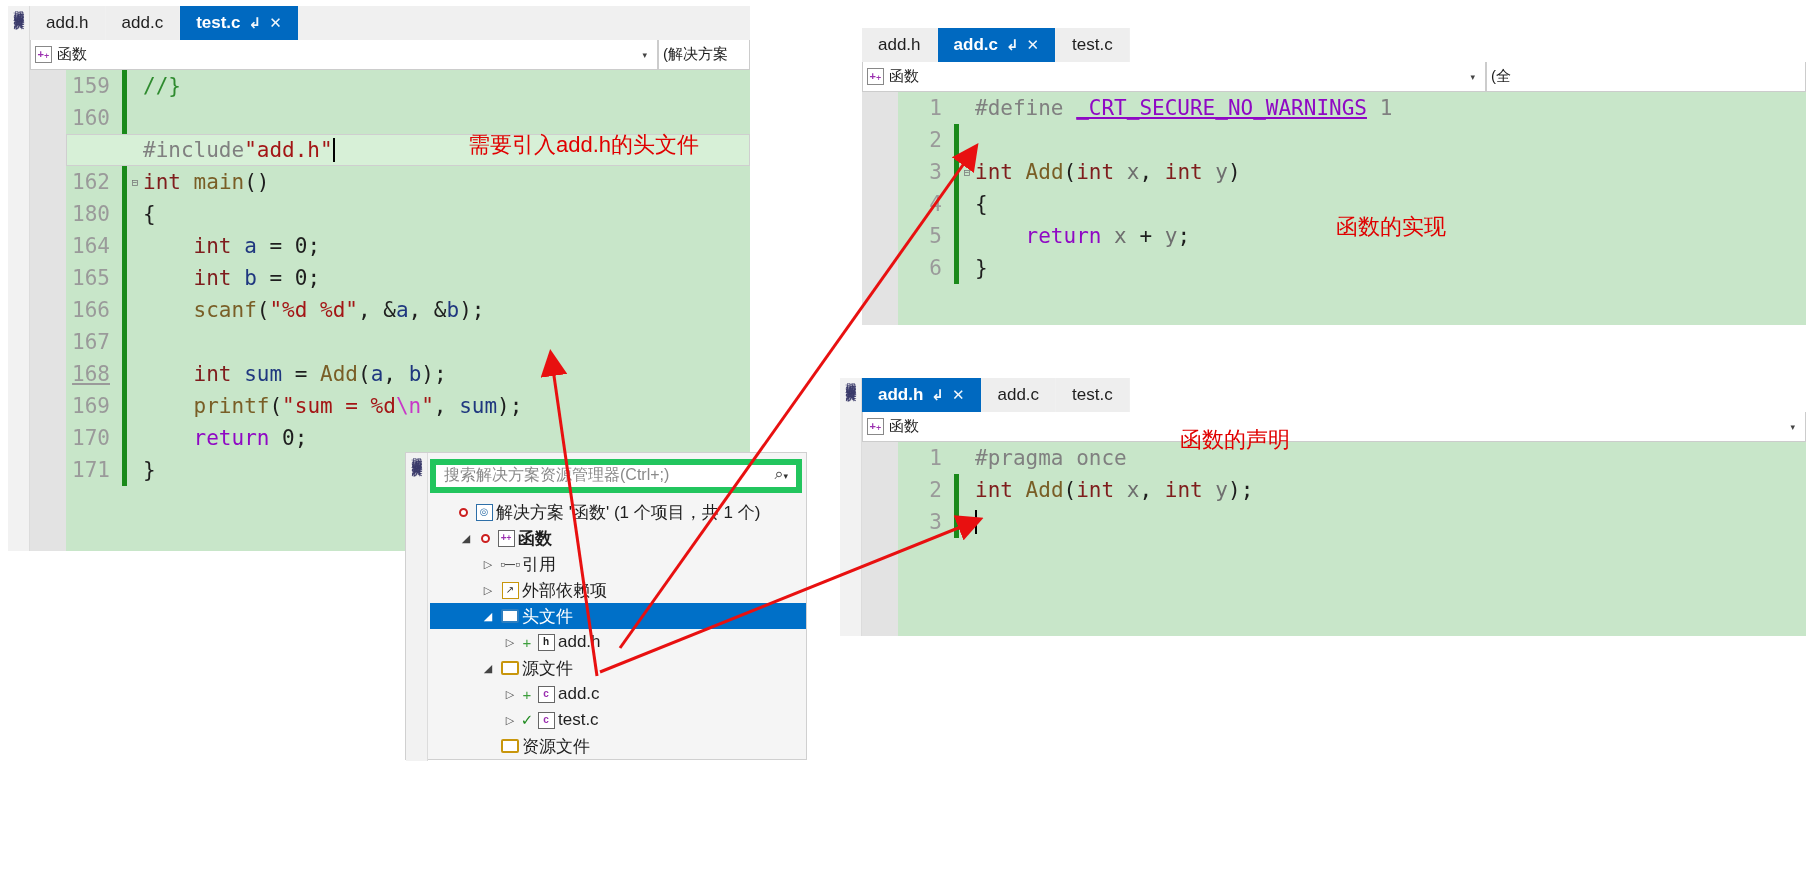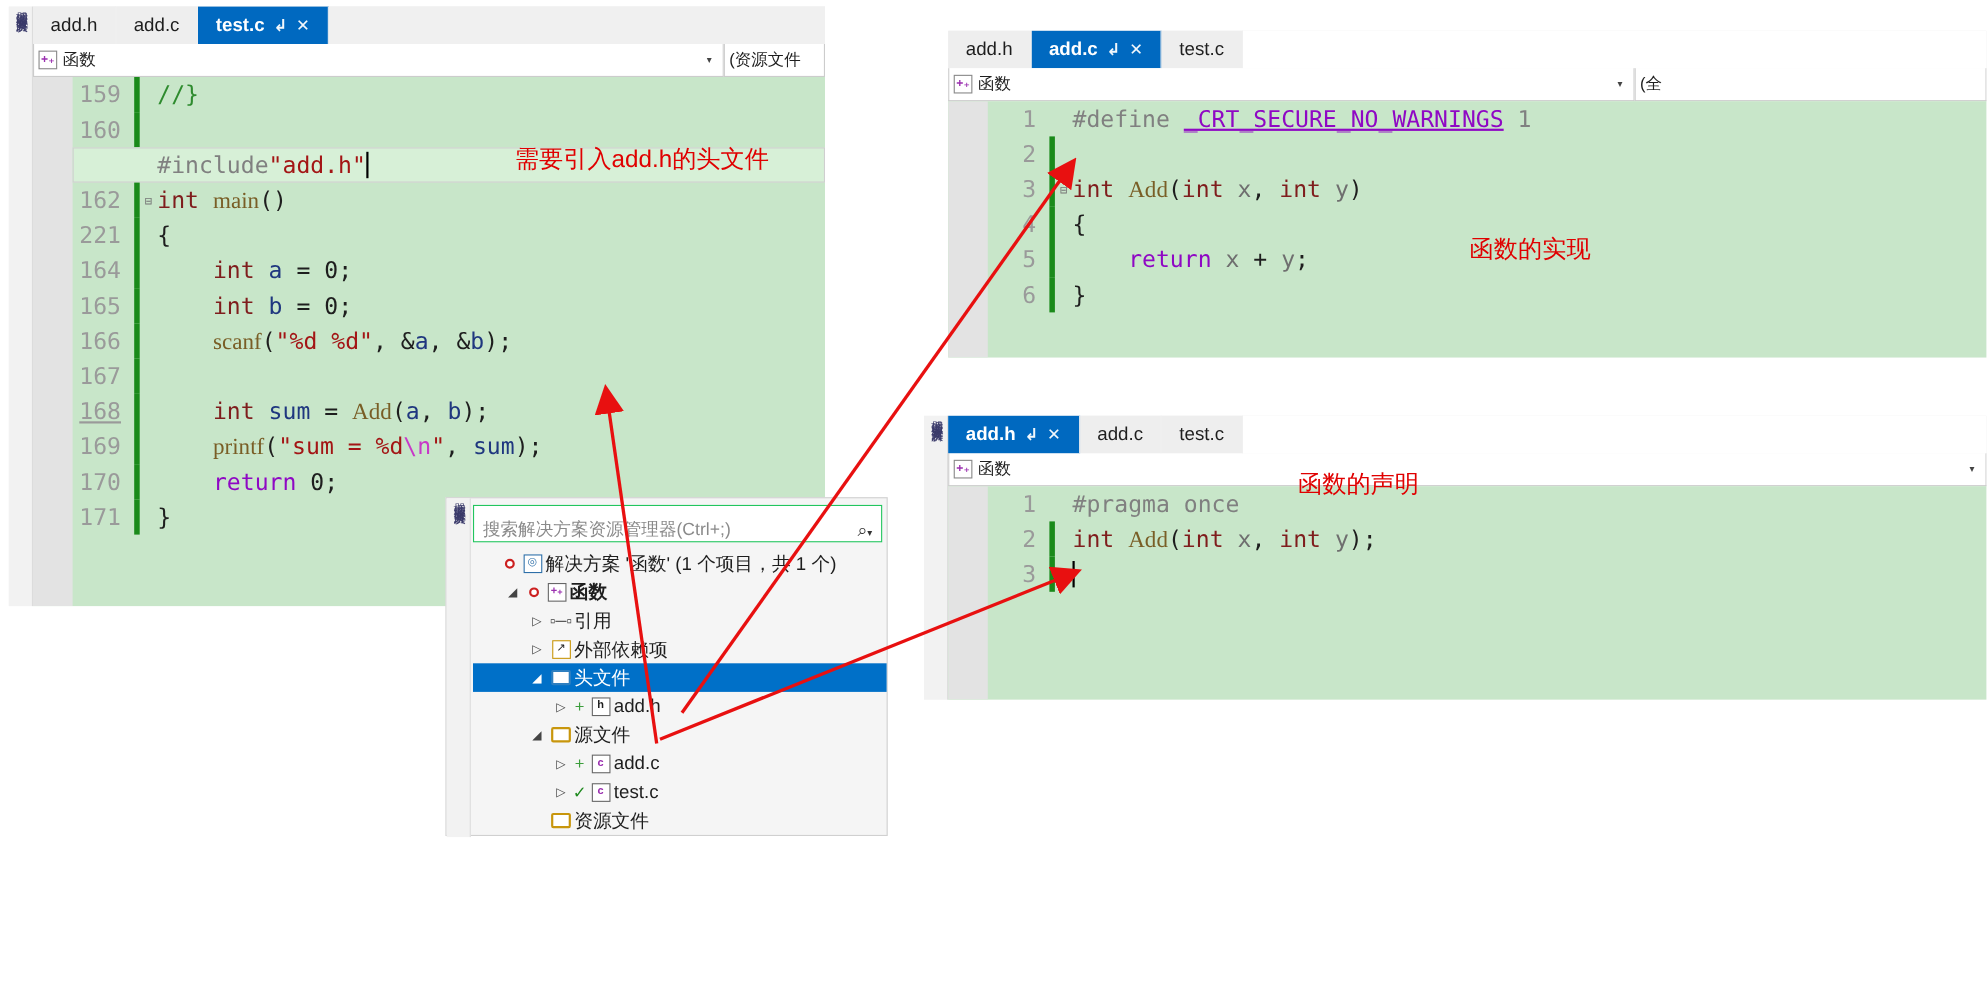--- a/index.html
+++ b/index.html
@@ -53,21 +53,21 @@
   .changebar { width:5px; align-self:stretch; flex:0 0 auto; background:transparent; }
   .changebar.green { background:#1a8a1a; }
   .fold { width:16px; flex:0 0 auto; text-align:center; font-size:11px; color:#777; }
   .code { font-size:21px; white-space:pre; color:#1e1e1e; letter-spacing:0px; }
   .hl-line { position:absolute; left:36px; right:0; top:0; height:32px; background:#d7f0d7; border:1px solid #cfcfcf; }
 
   
   .t-pre   { color:#808080; }
   .t-kw    { color:#7f1d1d; }
   .t-str   { color:#a31515; }
-  .t-fn    { color:#795e26;font-family:Liberation Serif, serif; }
+  .t-fn    { color:#795e26; }
   .t-var   { color:#1f377f; }
   .t-id    { color:#6f6f6f; }
   .t-esc   { color:#c838c8; }
   .t-macro { color:#8f08c4; text-decoration:underline; }
   .t-ctrl  { color:#8f08c4; }
   .t-plain { color:#1e1e1e; }
   .t-comment { color:#2e8b2e; }
 
   .caret-bar { display:inline-block; width:2px; height:24px; background:#000; vertical-align:-5px; }
 
@@ -87,22 +87,22 @@
   .annot {
     position:absolute; color:#e00000; font-size:22px;
     font-family:"Liberation Sans","DejaVu Sans",sans-serif; white-space:nowrap;
   }
 
   
   #solution-explorer {
     position:absolute; background:#f5f5f5; border:1px solid #d0d0d0;
   }
   .se-search {
-    display:flex; align-items:flex-end; height:34px;
-    background:#ffffff; border:1px solid #22c55e;
+    display:flex; align-items:flex-start; height:34px;
+    background:#ffffff; border:6px solid #22c55e;
     margin:6px 4px 2px 24px; padding:0 8px; font-size:16px; color:#8a8a8a;
   }
   .se-search .mag { margin-left:auto; color:#333; font-size:16px; }
   .se-search .mag .dd { font-size:9px; color:#333; }
   .se-tree { padding:4px 0 0 24px; }
   .se-row {
     display:flex; align-items:center; height:26px; font-size:17px; color:#1e1e1e;
     white-space:nowrap; padding-left:4px;
   }
   .se-row.selected { background:#0070c8; color:#ffffff; }
@@ -155,21 +155,21 @@
         <div style="flex:1; background:#f0f0f0;"></div>
       </div>
 
       <div style="display:flex;">
         <div class="navbar" style="width:628px;">
           <span class="ic">+₊</span>
           <span>函数</span>
           <span class="caret">▾</span>
         </div>
         <div class="navbar" style="flex:1;">
-          <span>(资源文件</span>
+          <span>(解决方案</span>
         </div>
       </div>
 
       <div class="codearea" id="code-test" style="height:481px;">
         <div class="gutter-bg"></div>
       <div class="coderow">
             <div class="lnum" style="width: 92px;">159</div>
             <div class="changebar green"></div>
             <div class="fold"></div>
             <div class="code" style="position: relative;"><span class="t-comment">//}</span></div>
@@ -187,21 +187,21 @@
             <div class="fold"></div>
             <div class="code" style="position: relative;"><span class="t-pre">#include</span><span class="t-str">"add.h"</span><span class="caret-bar"></span></div>
           </div>
           <div class="coderow">
             <div class="lnum" style="width: 92px;">162</div>
             <div class="changebar green"></div>
             <div class="fold">⊟</div>
             <div class="code" style="position: relative;"><span class="t-kw">int</span> <span class="t-fn">main</span><span class="t-plain">()</span></div>
           </div>
           <div class="coderow">
-            <div class="lnum" style="width: 92px;">221</div>
+            <div class="lnum" style="width: 92px;">180</div>
             <div class="changebar green"></div>
             <div class="fold"></div>
             <div class="code" style="position: relative;"><span class="t-plain">{</span></div>
           </div>
           <div class="coderow">
             <div class="lnum" style="width: 92px;">164</div>
             <div class="changebar green"></div>
             <div class="fold"></div>
             <div class="code" style="position: relative;">    <span class="t-kw">int</span> <span class="t-var">a</span> <span class="t-plain">=</span> <span class="t-plain">0</span><span class="t-plain">;</span></div>
           </div>

